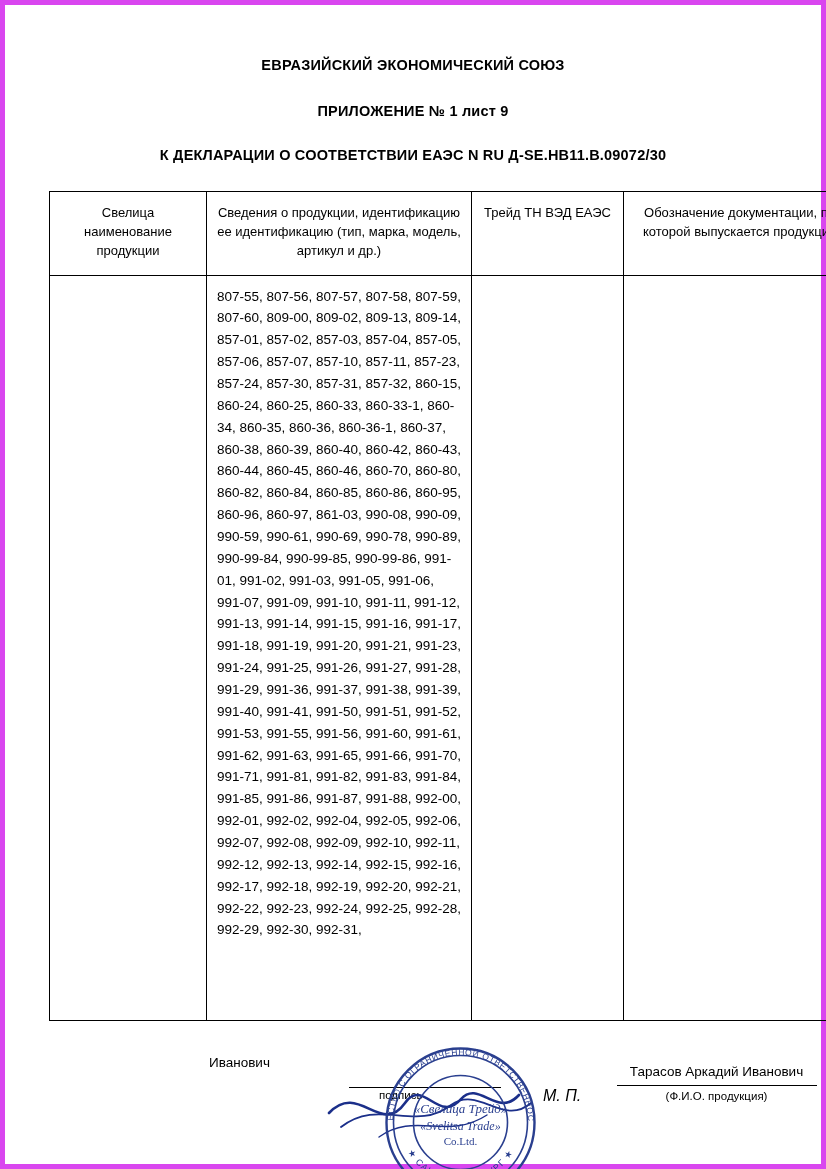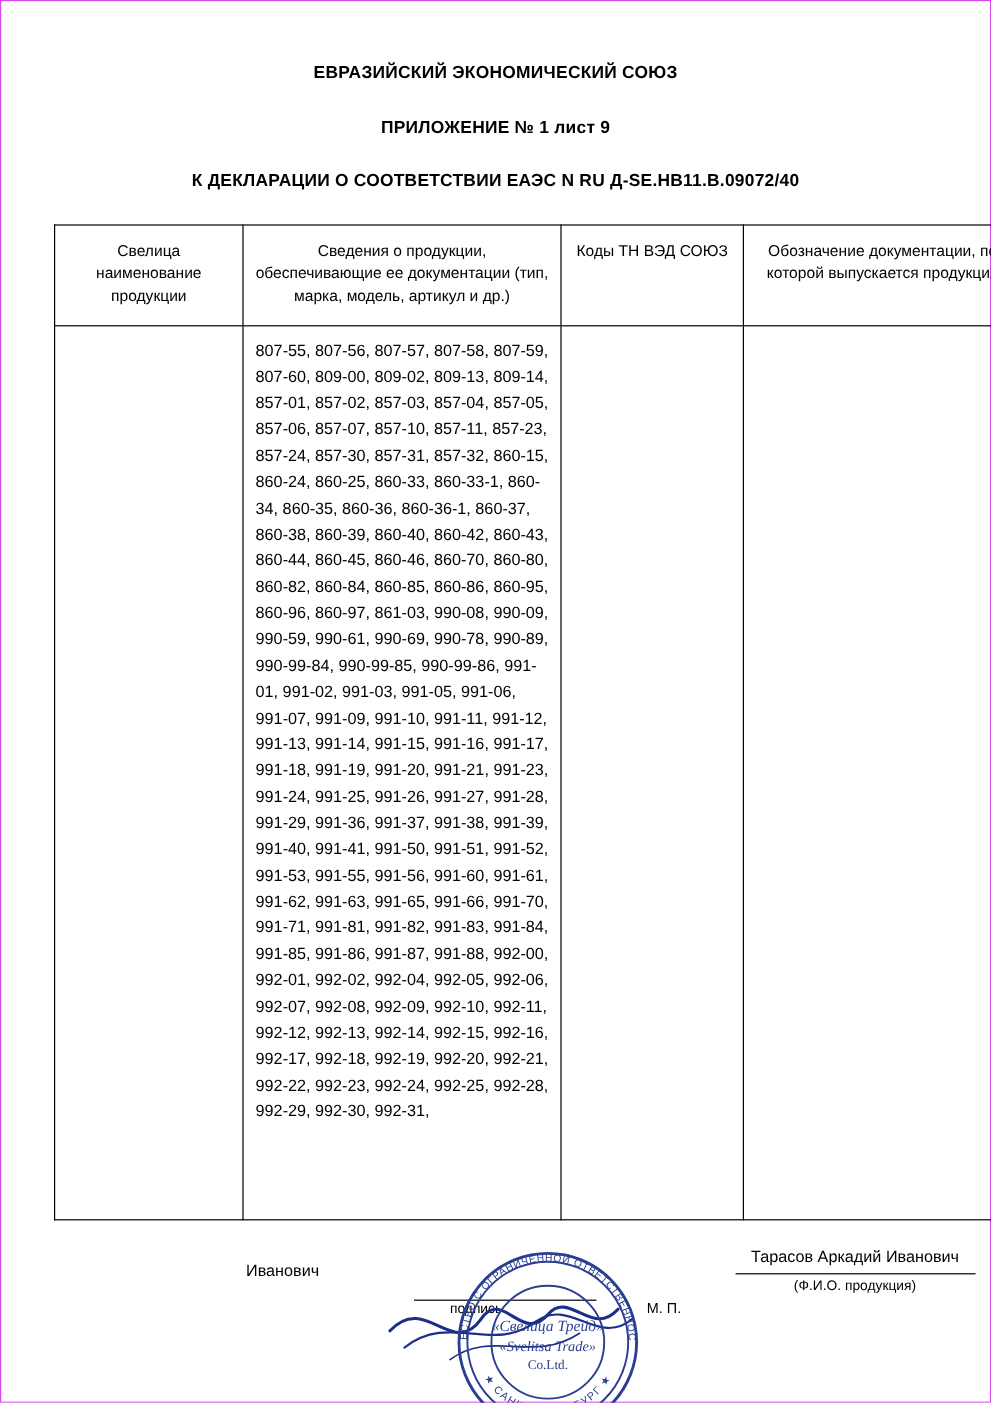--- a/index.html
+++ b/index.html
@@ -13,21 +13,21 @@
     font-family: "Liberation Sans", sans-serif;
     color: #000000;
     position: relative;
     overflow: hidden;
   }
   .page {
     position: relative;
     width: 826px;
     height: 1169px;
     box-sizing: border-box;
-    border: 1px solid #d946ef;
+    border: 5px solid #d946ef;
   }
   .header-block {
     text-align: center;
     padding-top: 52px;
   }
   .hdr-line {
     font-weight: bold;
     font-size: 14.5px;
     letter-spacing: 0.2px;
     margin-bottom: 0;
@@ -96,27 +96,28 @@
   .sig-caption {
     position: absolute;
     left: 330px;
     top: 46px;
     font-size: 11.5px;
   }
   .mp {
     position: absolute;
     left: 494px;
     top: 44px;
-    font-size: 12px;
+    font-size: 16px;
     font-weight: normal;
+    font-style: italic;
   }
   .name-block {
     position: absolute;
     left: 560px;
-    top: 0;
+    top: 20px;
     width: 215px;
     text-align: center;
     font-size: 13.5px;
     line-height: 1.4;
   }
   .name-line {
     margin-top: 4px;
     border-bottom: 1px solid #000000;
     width: 200px;
     margin-left: auto;
@@ -149,30 +150,30 @@
   }
 </style>
 </head>
 <body>
 
 <div class="page">
 
   <div class="header-block">
     <div class="hdr-line l1">ЕВРАЗИЙСКИЙ ЭКОНОМИЧЕСКИЙ СОЮЗ</div>
     <div class="hdr-line l2">ПРИЛОЖЕНИЕ № 1 лист 9</div>
-    <div class="hdr-line l3">К ДЕКЛАРАЦИИ О СООТВЕТСТВИИ ЕАЭС N RU Д-SE.HB11.B.09072/40</div>
+    <div class="hdr-line l3">К ДЕКЛАРАЦИИ О СООТВЕТСТВИИ ЕАЭС N RU Д-SE.HB11.B.09072/30</div>
   </div>
 
   <div class="table-wrap">
     <table class="decl">
       <thead>
         <tr>
           <th class="col1">Свелица наименование продукции</th>
-          <th class="col2">Сведения о продукции, обеспечивающие ее документации (тип, марка, модель, артикул и др.)</th>
-          <th class="col3">Коды ТН ВЭД СОЮЗ</th>
+          <th class="col2">Сведения о продукции, идентификацию ее идентификацию (тип, марка, модель, артикул и др.)</th>
+          <th class="col3">Трейд ТН ВЭД ЕАЭС</th>
           <th class="col4">Обозначение документации, по которой выпускается продукция</th>
         </tr>
       </thead>
       <tbody>
         <tr>
           <td class="col1 cell-empty"></td>
           <td class="col2 cell-codes">
             <div class="codes-text">807-55, 807-56, 807-57, 807-58, 807-59, 807-60, 809-00, 809-02, 809-13, 809-14, 857-01, 857-02, 857-03, 857-04, 857-05, 857-06, 857-07, 857-10, 857-11, 857-23, 857-24, 857-30, 857-31, 857-32, 860-15, 860-24, 860-25, 860-33, 860-33-1, 860-34, 860-35, 860-36, 860-36-1, 860-37, 860-38, 860-39, 860-40, 860-42, 860-43, 860-44, 860-45, 860-46, 860-70, 860-80, 860-82, 860-84, 860-85, 860-86, 860-95, 860-96, 860-97, 861-03, 990-08, 990-09, 990-59, 990-61, 990-69, 990-78, 990-89, 990-99-84, 990-99-85, 990-99-86, 991-01, 991-02, 991-03, 991-05, 991-06, 991-07, 991-09, 991-10, 991-11, 991-12, 991-13, 991-14, 991-15, 991-16, 991-17, 991-18, 991-19, 991-20, 991-21, 991-23, 991-24, 991-25, 991-26, 991-27, 991-28, 991-29, 991-36, 991-37, 991-38, 991-39, 991-40, 991-41, 991-50, 991-51, 991-52, 991-53, 991-55, 991-56, 991-60, 991-61, 991-62, 991-63, 991-65, 991-66, 991-70, 991-71, 991-81, 991-82, 991-83, 991-84, 991-85, 991-86, 991-87, 991-88, 992-00, 992-01, 992-02, 992-04, 992-05, 992-06, 992-07, 992-08, 992-09, 992-10, 992-11, 992-12, 992-13, 992-14, 992-15, 992-16, 992-17, 992-18, 992-19, 992-20, 992-21, 992-22, 992-23, 992-24, 992-25, 992-28, 992-29, 992-30, 992-31,</div>
           </td>
           <td class="col3 cell-empty"></td>

